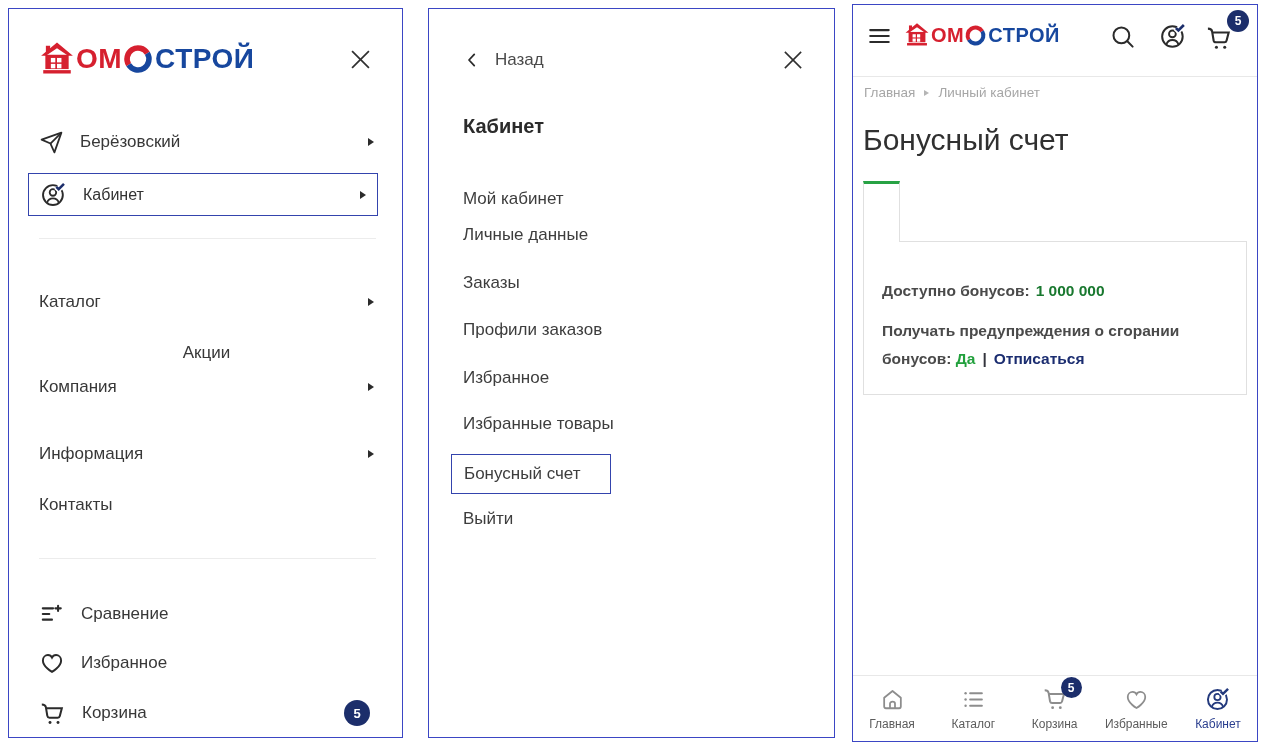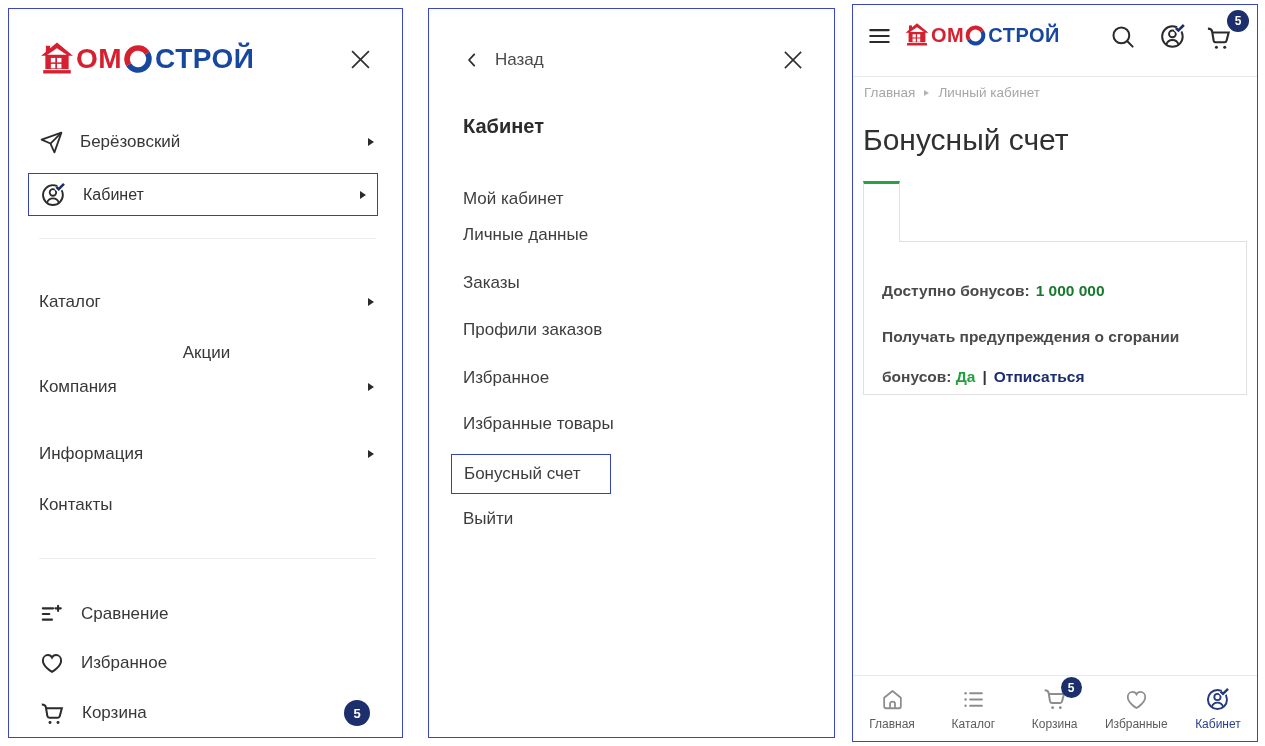--- a/index.html
+++ b/index.html
@@ -55,21 +55,21 @@
   .p3-account{position:absolute;left:306px;top:17px;}
   .p3-cart{position:absolute;left:352px;top:19px;}
   .p3-cart-badge{position:absolute;left:374px;top:5px;min-width:22px;height:22px;font-size:12px;}
   .p3-breadcrumb{position:absolute;left:11px;top:80px;display:flex;align-items:center;gap:9px;font-size:13.5px;color:#a6a6a6;}
   .bc-sep{width:0;height:0;border-left:5px solid #b5b5b5;border-top:3.5px solid transparent;border-bottom:3.5px solid transparent;}
   .p3-title{position:absolute;left:10px;top:118px;font-size:30px;font-weight:500;color:#303030;}
   .p3-tab{position:absolute;left:10px;top:176px;width:37px;height:61px;background:#fff;border-top:3px solid #27a244;border-left:1px solid #e0e0e0;border-right:1px solid #e0e0e0;box-sizing:border-box;z-index:2;}
   .p3-card{position:absolute;left:10px;right:10px;top:236px;height:154px;border:1px solid #e0e0e0;box-sizing:border-box;padding:24px 18px 0 18px;}
   .p3-card .line1{font-size:15.5px;font-weight:bold;color:#4a4a4a;margin-top:16px;}
   .p3-card .line1 .val{color:#19782f;margin-left:6px;}
-  .p3-card .line2{margin-top:17px;font-size:15.5px;font-weight:bold;color:#4a4a4a;line-height:40px;max-width:330px;}
+  .p3-card .line2{margin-top:17px;font-size:15.5px;font-weight:bold;color:#4a4a4a;line-height:28px;max-width:330px;}
   .p3-card .yes{color:#21a03c;}
   .p3-card .sep{color:#33343d;margin:0 7px;font-weight:bold;}
   .p3-card .unsub{color:#1b2d70;}
   .p3-nav{position:absolute;left:0;right:0;bottom:0;height:66px;border-top:1px solid #e8e8e8;display:flex;align-items:center;justify-content:space-between;padding:0 8px;box-sizing:border-box;}
   .p3-nav-item{display:flex;flex-direction:column;align-items:center;gap:5px;color:#8d8d8d;min-width:62px;}
   .p3-nav-item .nav-label{font-size:12px;color:#5c5c5c;}
   .p3-nav-item.active{color:#243a7d;}
   .p3-nav-item.active .nav-label{color:#2b3f8f;}
   .nav-cart-wrap{position:relative;}
   .nav-cart-wrap .badge{position:absolute;top:-9px;right:-14px;min-width:21px;height:21px;font-size:12px;}

